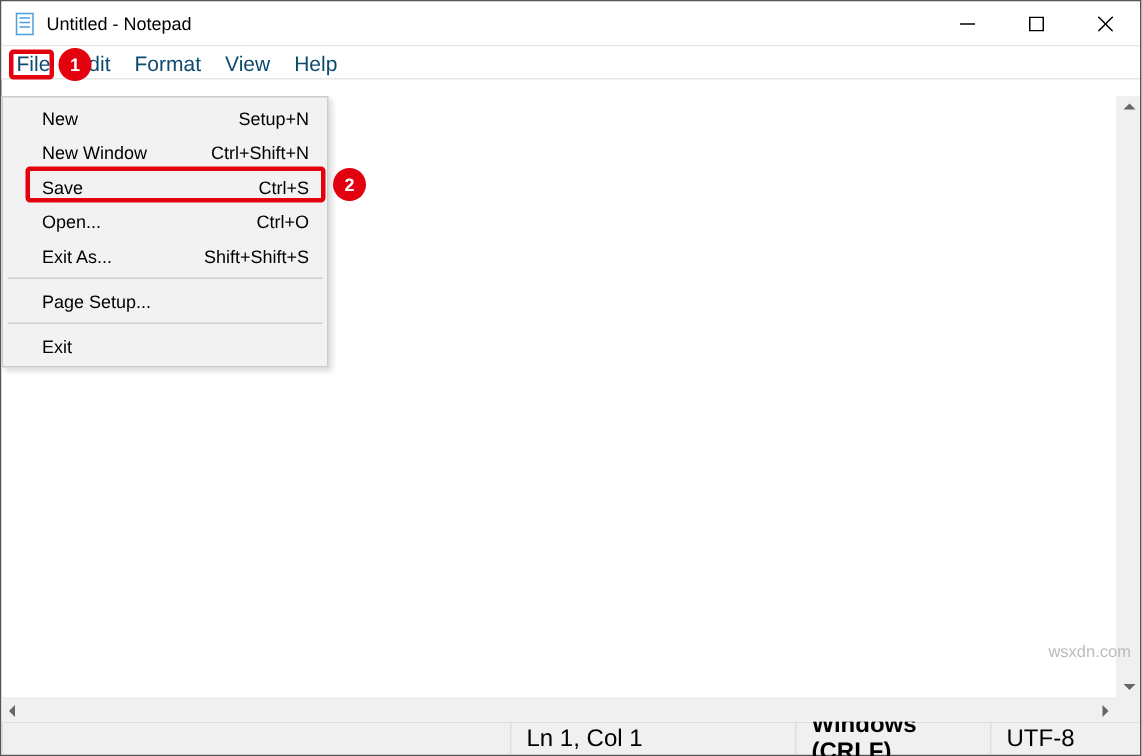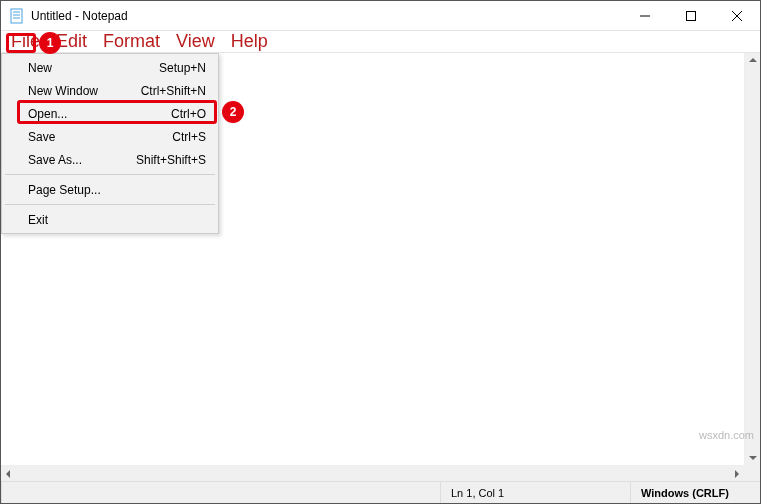--- a/index.html
+++ b/index.html
@@ -48,22 +48,22 @@
     display: flex;
     align-items: stretch;
     padding: 0 2px;
     background: #fff;
     border-bottom: 1px solid #e5e5e5;
   }
   .menuitem {
     padding: 2px 8px;
     display: flex;
     align-items: center;
-    font-size: 18px;
-    color: #b91c1c;
+    font-size: 14px;
+    color: #0c4a6e;
   }
   .menuitem.active {
     background: #fff;
     position: relative;
     z-index: 5;
   }
   .annot-box {
     border: 3px solid #e3000f;
     border-radius: 3px;
     position: absolute;
@@ -80,20 +80,21 @@
     font-size: 12px;
     display: flex; align-items: center; justify-content: center;
     z-index: 25;
     pointer-events: none;
   }
   .editor-area {
     position: relative;
     flex: 1;
     background: #fff;
     overflow: hidden;
+    margin-top: 11px;
   }
   .dropdown {
     position: absolute;
     top: 0; left: 0;
     width: 218px;
     background: #f2f2f2;
     border: 1px solid #ccc;
     box-shadow: 2px 2px 4px rgba(0,0,0,0.15);
     padding: 2px;
     z-index: 10;
@@ -150,21 +151,21 @@
   .hscrollbar::after { right: 5px; border-left: 4px solid #666; }
   .corner {
     position: absolute; right:0; bottom:0; width:16px; height:16px; background:#f0f0f0;
   }
   .statusbar {
     height: 22px;
     border-top: 1px solid #ddd;
     background: #f0f0f0;
     display: flex;
     align-items: stretch;
-    font-size: 11px;
+    font-size: 16px;
     color: #000;
   }
   .status-cell {
     border-left: 1px solid #ddd;
     display: flex;
     align-items: center;
     padding: 0 10px;
   }
   .status-spacer { flex:1; border-left: 1px solid #ddd; }
   .watermark {
@@ -227,29 +228,29 @@
     <div class="dropdown">
       <div class="dd-item">
         <span class="label">New</span>
         <span class="shortcut">Setup+N</span>
       </div>
       <div class="dd-item">
         <span class="label">New Window</span>
         <span class="shortcut">Ctrl+Shift+N</span>
       </div>
       <div class="dd-item">
+        <span class="label">Save</span>
+        <span class="shortcut">Ctrl+S</span>
+      </div>
+      <div class="dd-item">
         <span class="label">Open...</span>
         <span class="shortcut">Ctrl+O</span>
       </div>
       <div class="dd-item">
-        <span class="label">Save</span>
-        <span class="shortcut">Ctrl+S</span>
-      </div>
-      <div class="dd-item">
-        <span class="label">Save As...</span>
+        <span class="label">Exit As...</span>
         <span class="shortcut">Shift+Shift+S</span>
       </div>
       <div class="dd-sep"></div>
       <div class="dd-item">
         <span class="label">Page Setup...</span>
         <span class="shortcut"></span>
       </div>
       <div class="dd-sep"></div>
       <div class="dd-item">
         <span class="label">Exit</span>
@@ -265,15 +266,16 @@
     <div class="corner"></div>
 
     <div class="watermark">wsxdn.com</div>
   </div>
 
   <div class="statusbar">
     <div class="status-spacer"></div>
     <div class="status-cell" style="width:130px;">Ln 1, Col 1</div>
     <div class="status-cell" style="width:60px;margin-top:32px;">100%</div>
     <div class="status-cell" style="width:130px;font-weight:bold;">Windows (CRLF)</div>
+    <div class="status-cell" style="width:100px;">UTF-8</div>
   </div>
 
 </div>
 
 </body></html>

